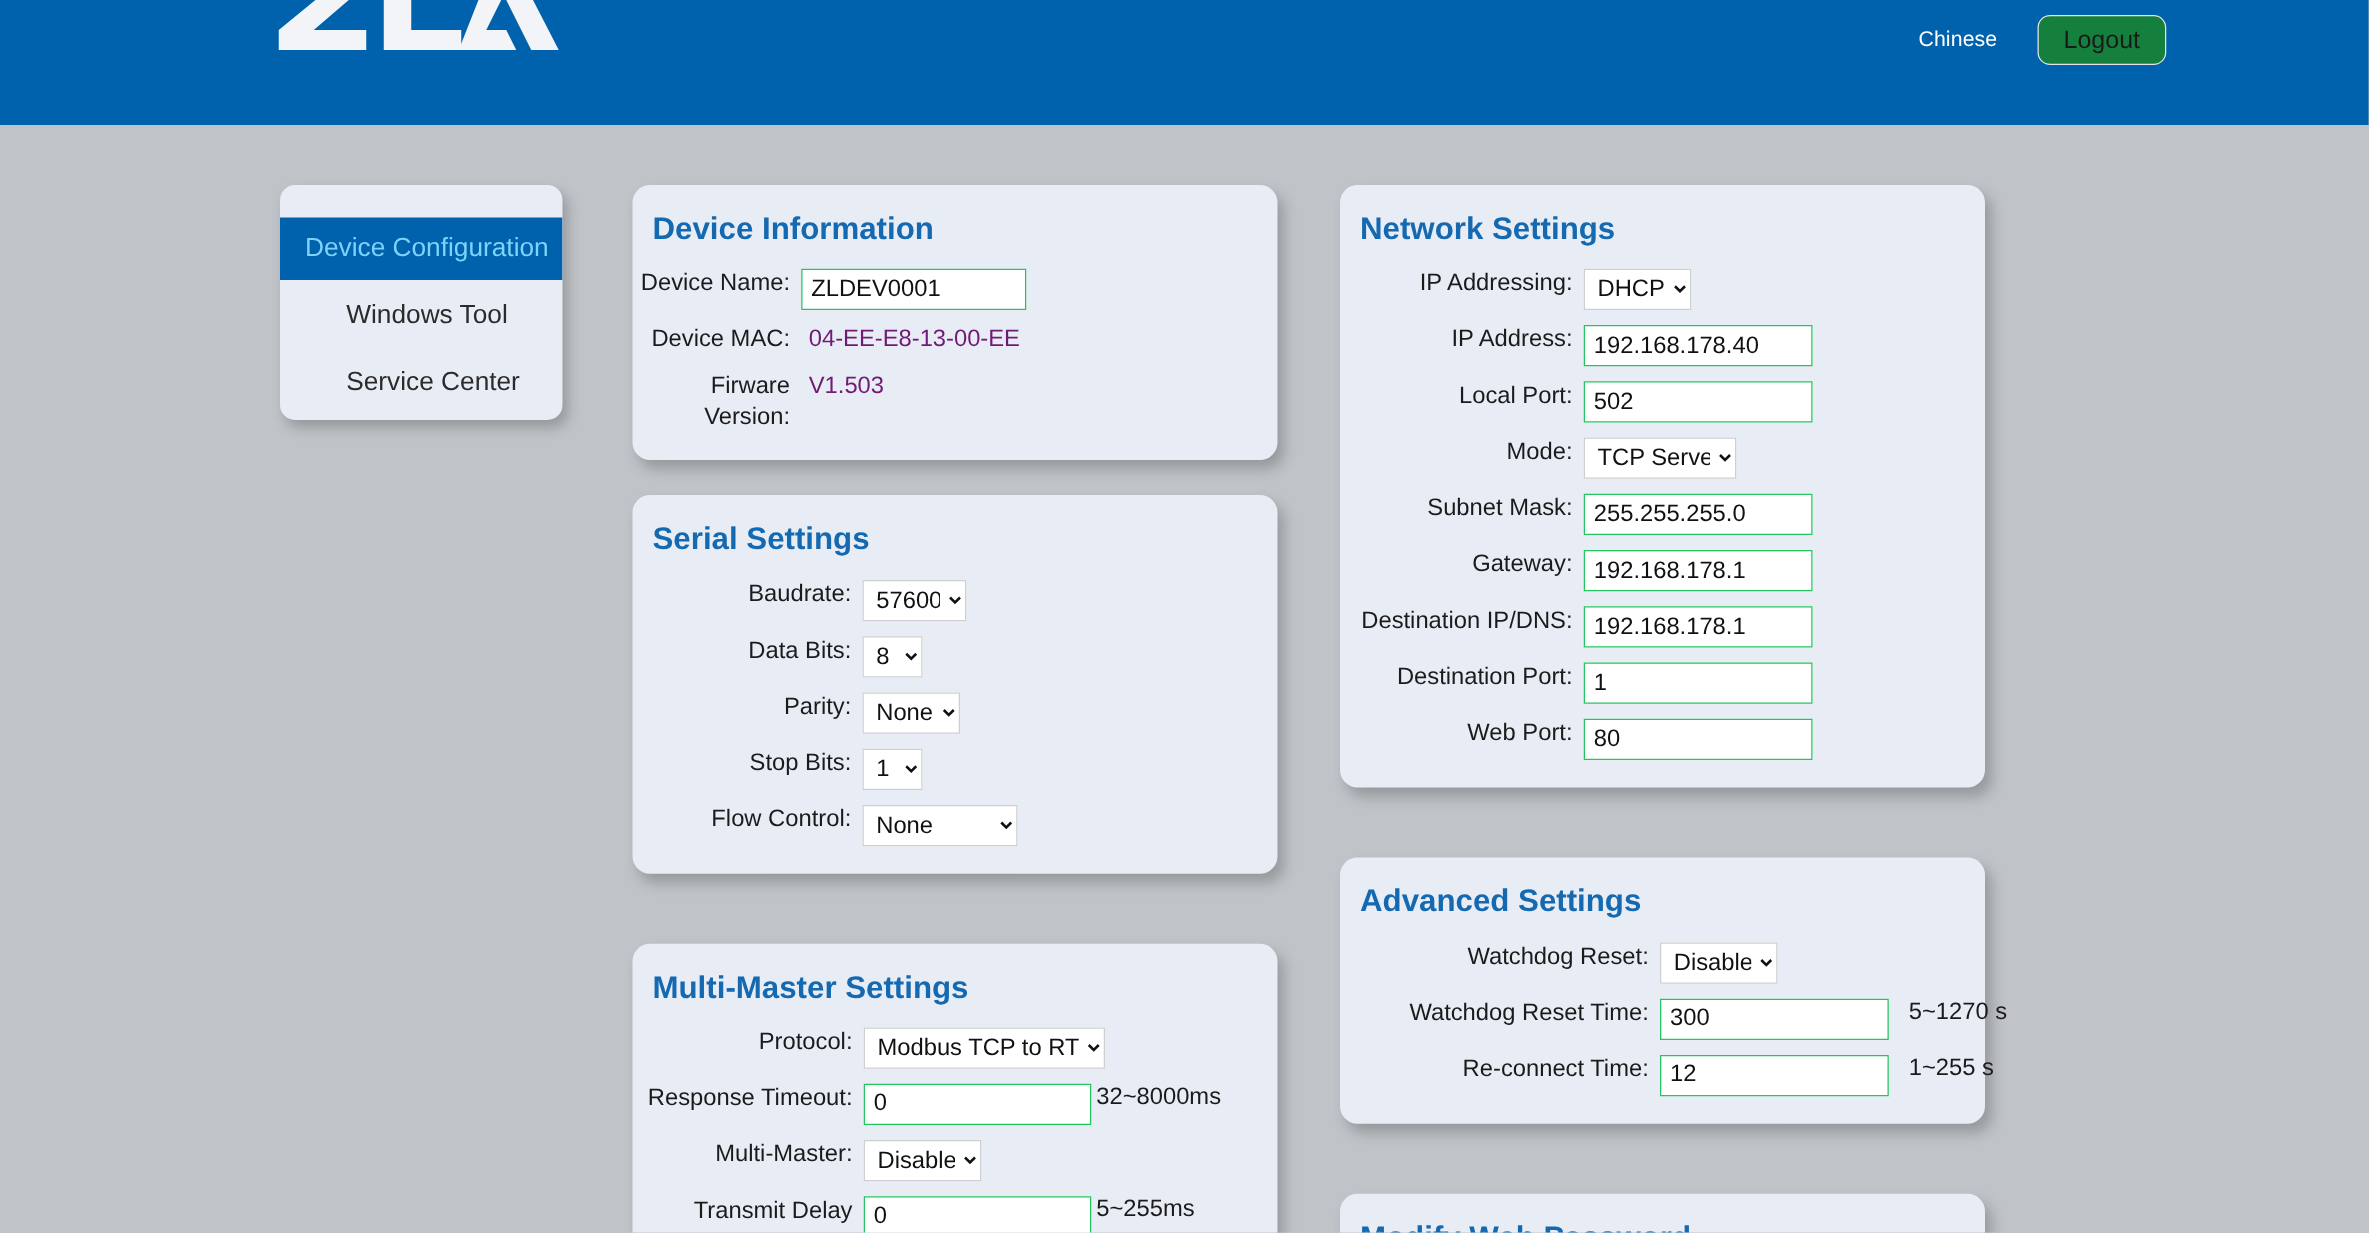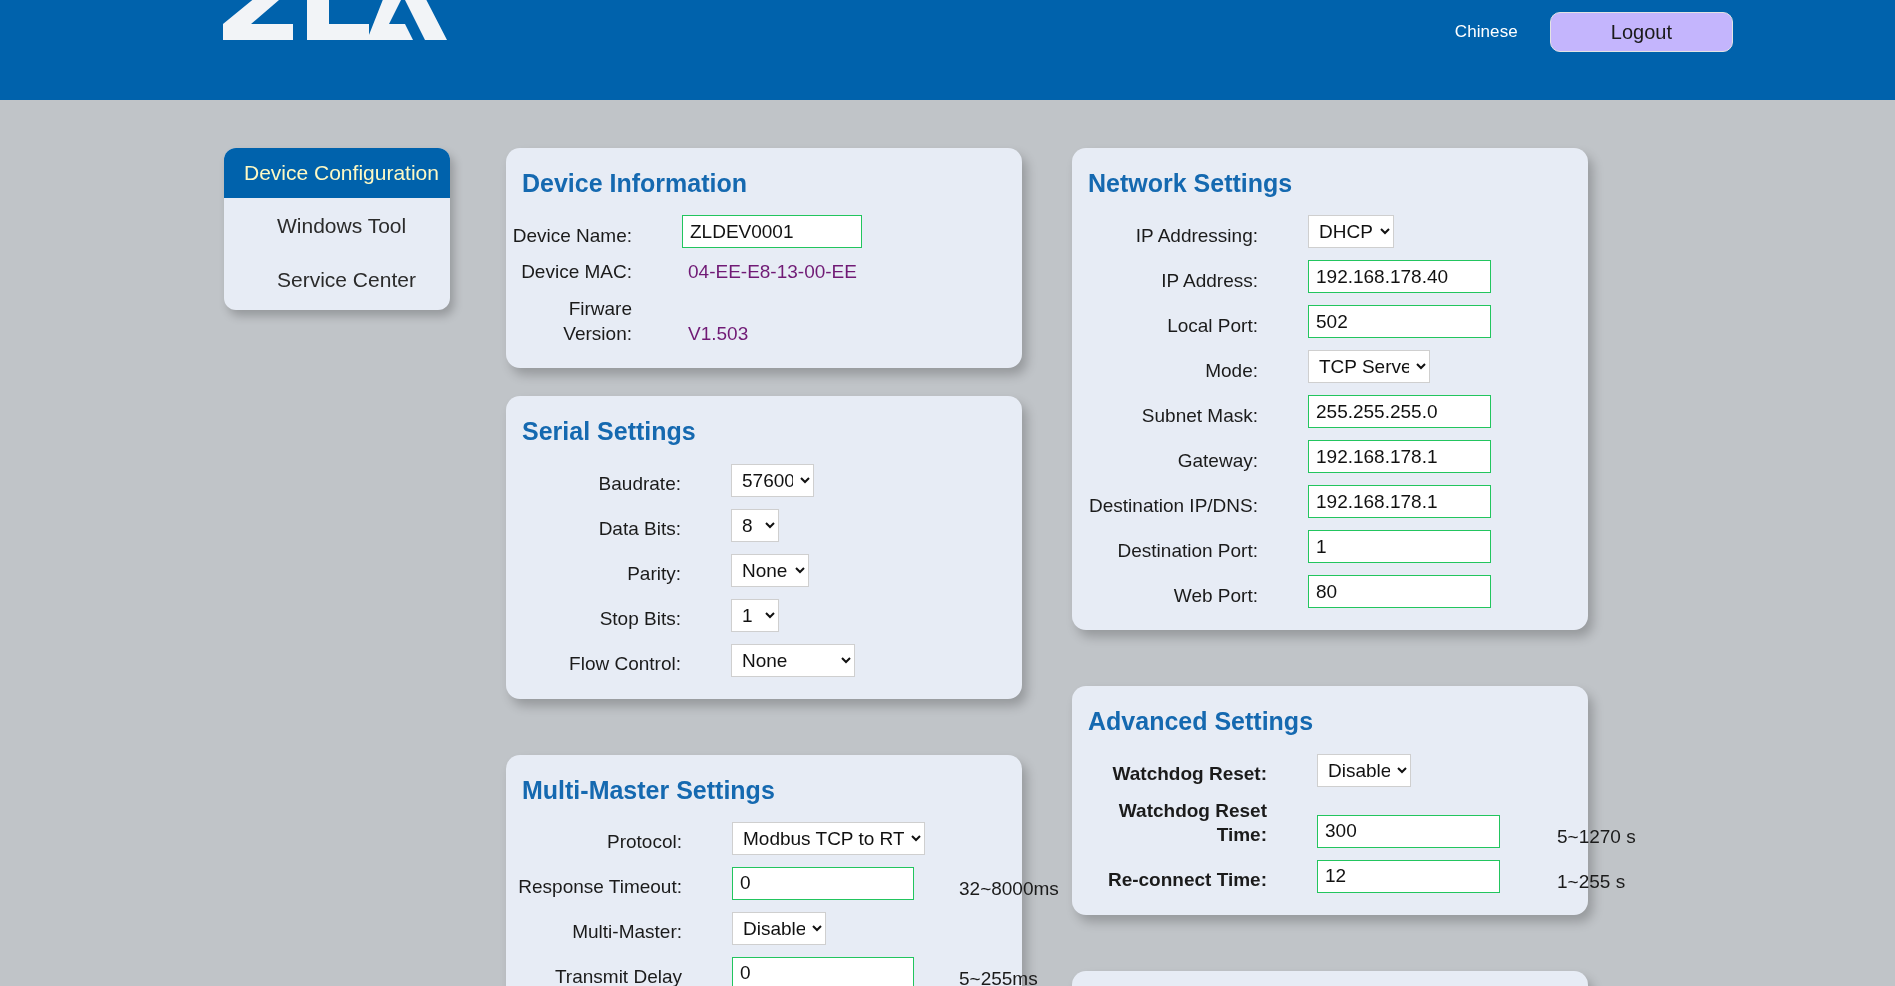--- a/index.html
+++ b/index.html
@@ -38,27 +38,27 @@
     gap: 32px;
   }
   .lang-link {
     color: #ffffff;
     font-size: 17px;
     text-decoration: none;
     letter-spacing: .1px;
     cursor: pointer;
   }
   .logout-btn {
-    background: #c4b5fd;
+    background: #15803d;
     border: 1px solid #e3e3e3;
     border-radius: 10px;
     color: #1a1a1a;
     font-family: "Liberation Sans", sans-serif;
     font-size: 20px;
-    padding: 7px 60px;
+    padding: 7px 20px;
     cursor: pointer;
     line-height: 1.2;
   }
 
   
   .page {
     position: relative;
     width: 100%;
     height: 886px;
     background: #c0c4c8;
@@ -77,21 +77,22 @@
   }
   .side-item {
     padding: 11px 0 11px 20px;
     font-size: 21px;
     color: #2b2b2b;
     cursor: pointer;
     line-height: 1.35;
   }
   .side-item.active {
     background: #0062ac;
-    color: #fef9c3;
+    color: #7dd3fc;
+    margin-top: 26px;
   }
   .side-item + .side-item { margin-top: 3px; margin-left: 33px; }
   .side-item:last-child { padding-bottom: 16px; }
 
   
   .col-left  { position: absolute; left: 506px;  width: 516px; }
   .col-right { position: absolute; left: 1072px; width: 516px; }
 
   .panel {
     background: #e7ecf5;
@@ -103,24 +104,23 @@
   .panel-title {
     color: #1569b0;
     font-size: 25px;
     font-weight: bold;
     padding: 8px 0 4px 16px;
     line-height: 1.25;
   }
 
   .row {
     display: flex;
-    align-items: flex-end;
+    align-items: flex-start;
     margin-top: 12px;
     padding-left: 0;
-    gap: 41px;
   }
   .row .lbl {
     text-align: right;
     font-size: 19px;
     color: #1b1b1b;
     padding-right: 9px;
     flex: 0 0 auto;
     line-height: 1.3;
   }
   .row .val-static {
@@ -158,21 +158,21 @@
     outline: none;
     -webkit-appearance: menulist;
     appearance: menulist;
   }
 
   
   .lw-dev   { width: 135px; }
   .lw-ser   { width: 184px; padding-left: 12px; }
   .lw-net   { width: 195px; }
   .lw-mm    { width: 185px; }
-  .lw-adv   { width: 204px; font-weight: bold; }
+  .lw-adv   { width: 256px; }
 
   .gap-sm { height: 28px; }
   .gap-lg { height: 56px; }
 </style>
 </head>
 <body>
 
 <div class="header">
   <div class="logo-wrap">
     <svg class="logo-svg" width="230" height="66" viewBox="0 0 230 66" aria-hidden="true">

